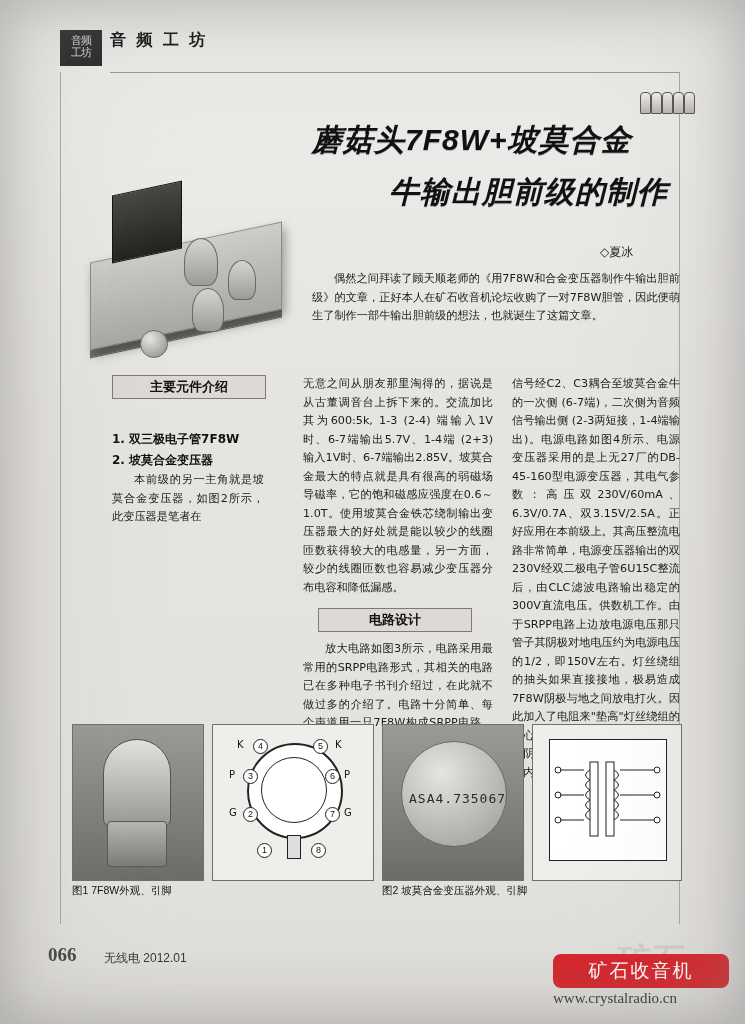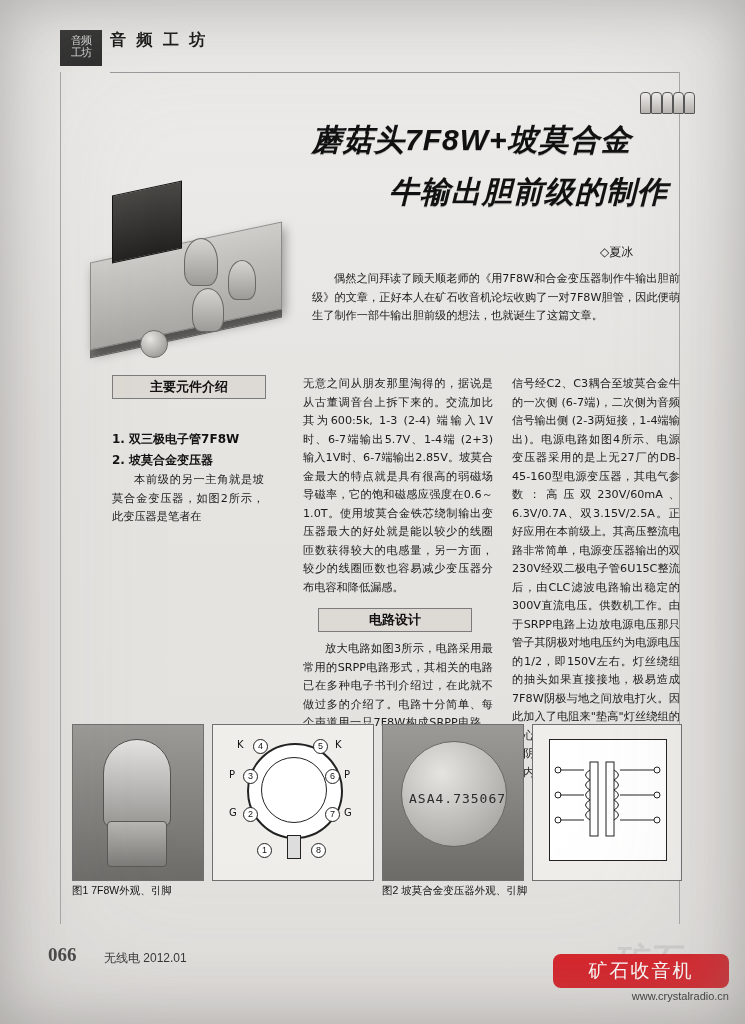--- a/index.html
+++ b/index.html
@@ -81,22 +81,22 @@
   .cantxt{position:absolute;left:26px;top:66px;width:92px;text-align:center;font-size:13px;color:#2a2a2a;
     font-family:"DejaVu Sans Mono",monospace;letter-spacing:1px;}
   
   .schbox{position:absolute;left:16px;top:14px;width:116px;height:120px;border:1.5px solid #222;background:#fff;}
   
   .folio{position:absolute;left:48px;top:944px;font-size:19px;font-weight:bold;color:#444;font-family:Liberation Serif, serif;}
   .folio-txt{position:absolute;left:104px;top:950px;font-size:12px;color:#333;}
   .wm{position:absolute;right:16px;bottom:14px;width:176px;height:56px;}
   .wm-box{position:absolute;right:0;top:0;width:176px;height:34px;background:#d8232a;border-radius:8px;
     color:#fff;font-size:19px;font-weight:normal;text-align:center;line-height:34px;letter-spacing:2px;}
-  .wm-url{position:absolute;right:0;top:36px;width:176px;text-align:right;font-size:11px;color:#333;
-    font-family:Liberation Sans, sans-serif;}
+  .wm-url{position:absolute;right:0;top:36px;width:176px;text-align:left;font-size:15px;color:#333;
+    font-family:Liberation Serif, serif;}
   .wm-ghost{position:absolute;right:60px;bottom:40px;font-size:34px;color:rgba(120,120,120,.18);font-weight:bold;}
 </style>
 </head>
 <body>
 
 <div class="page">
   <div class="paper"></div>
 
   <div class="hdr">
     <div class="hdr-logo">

